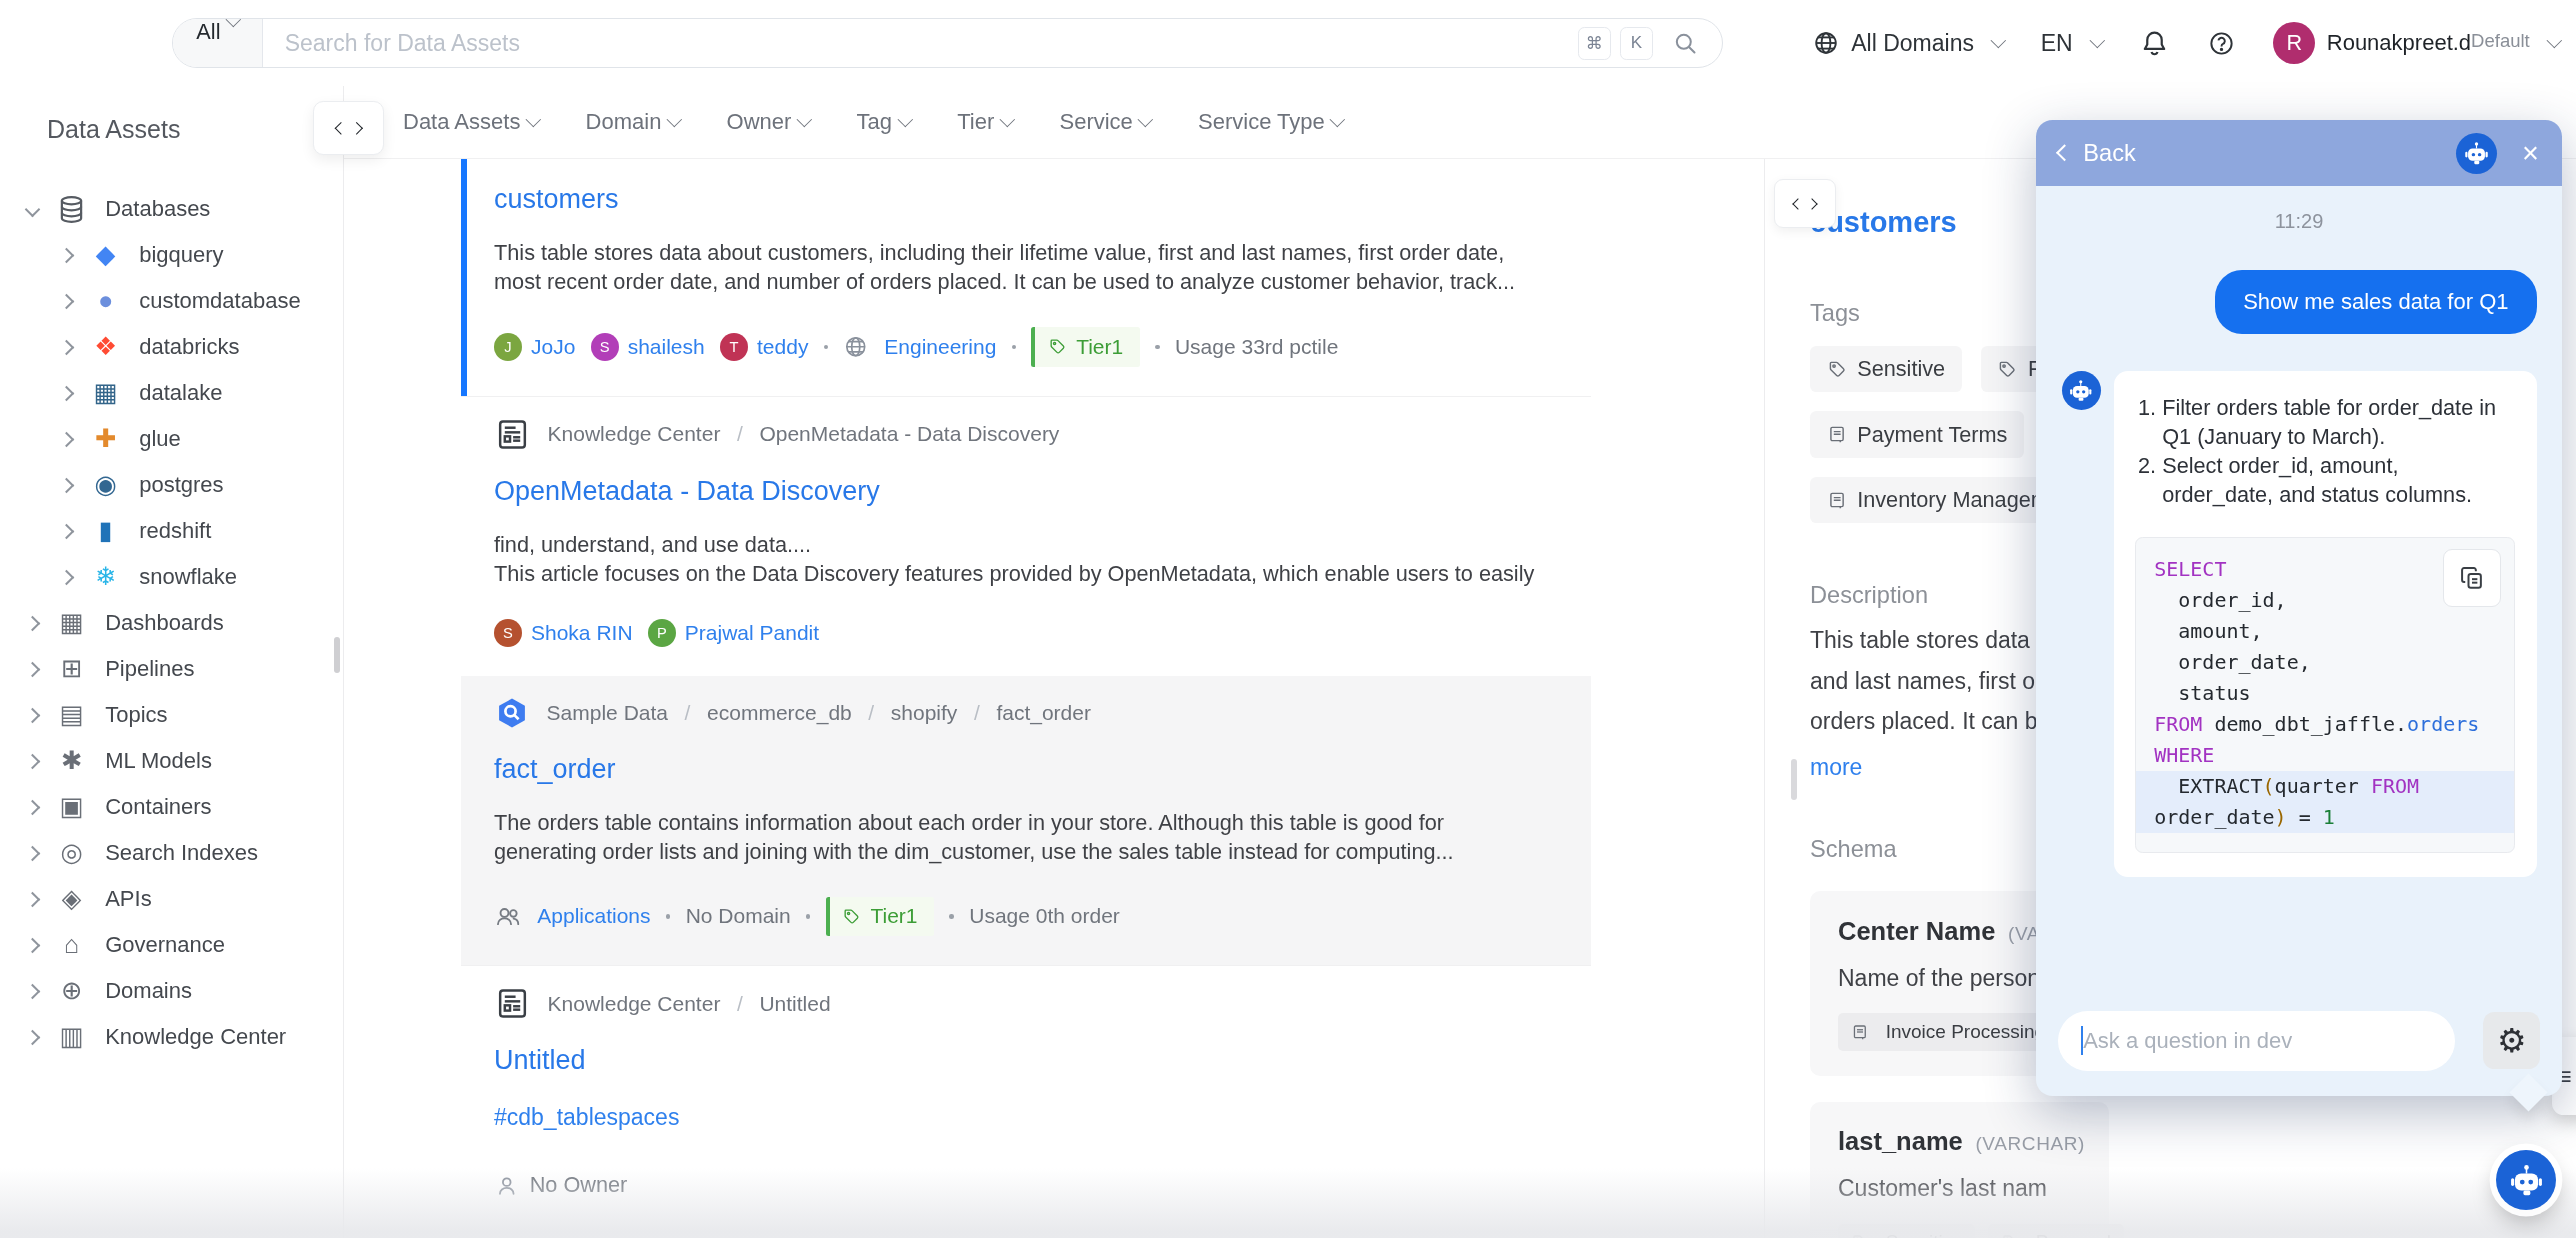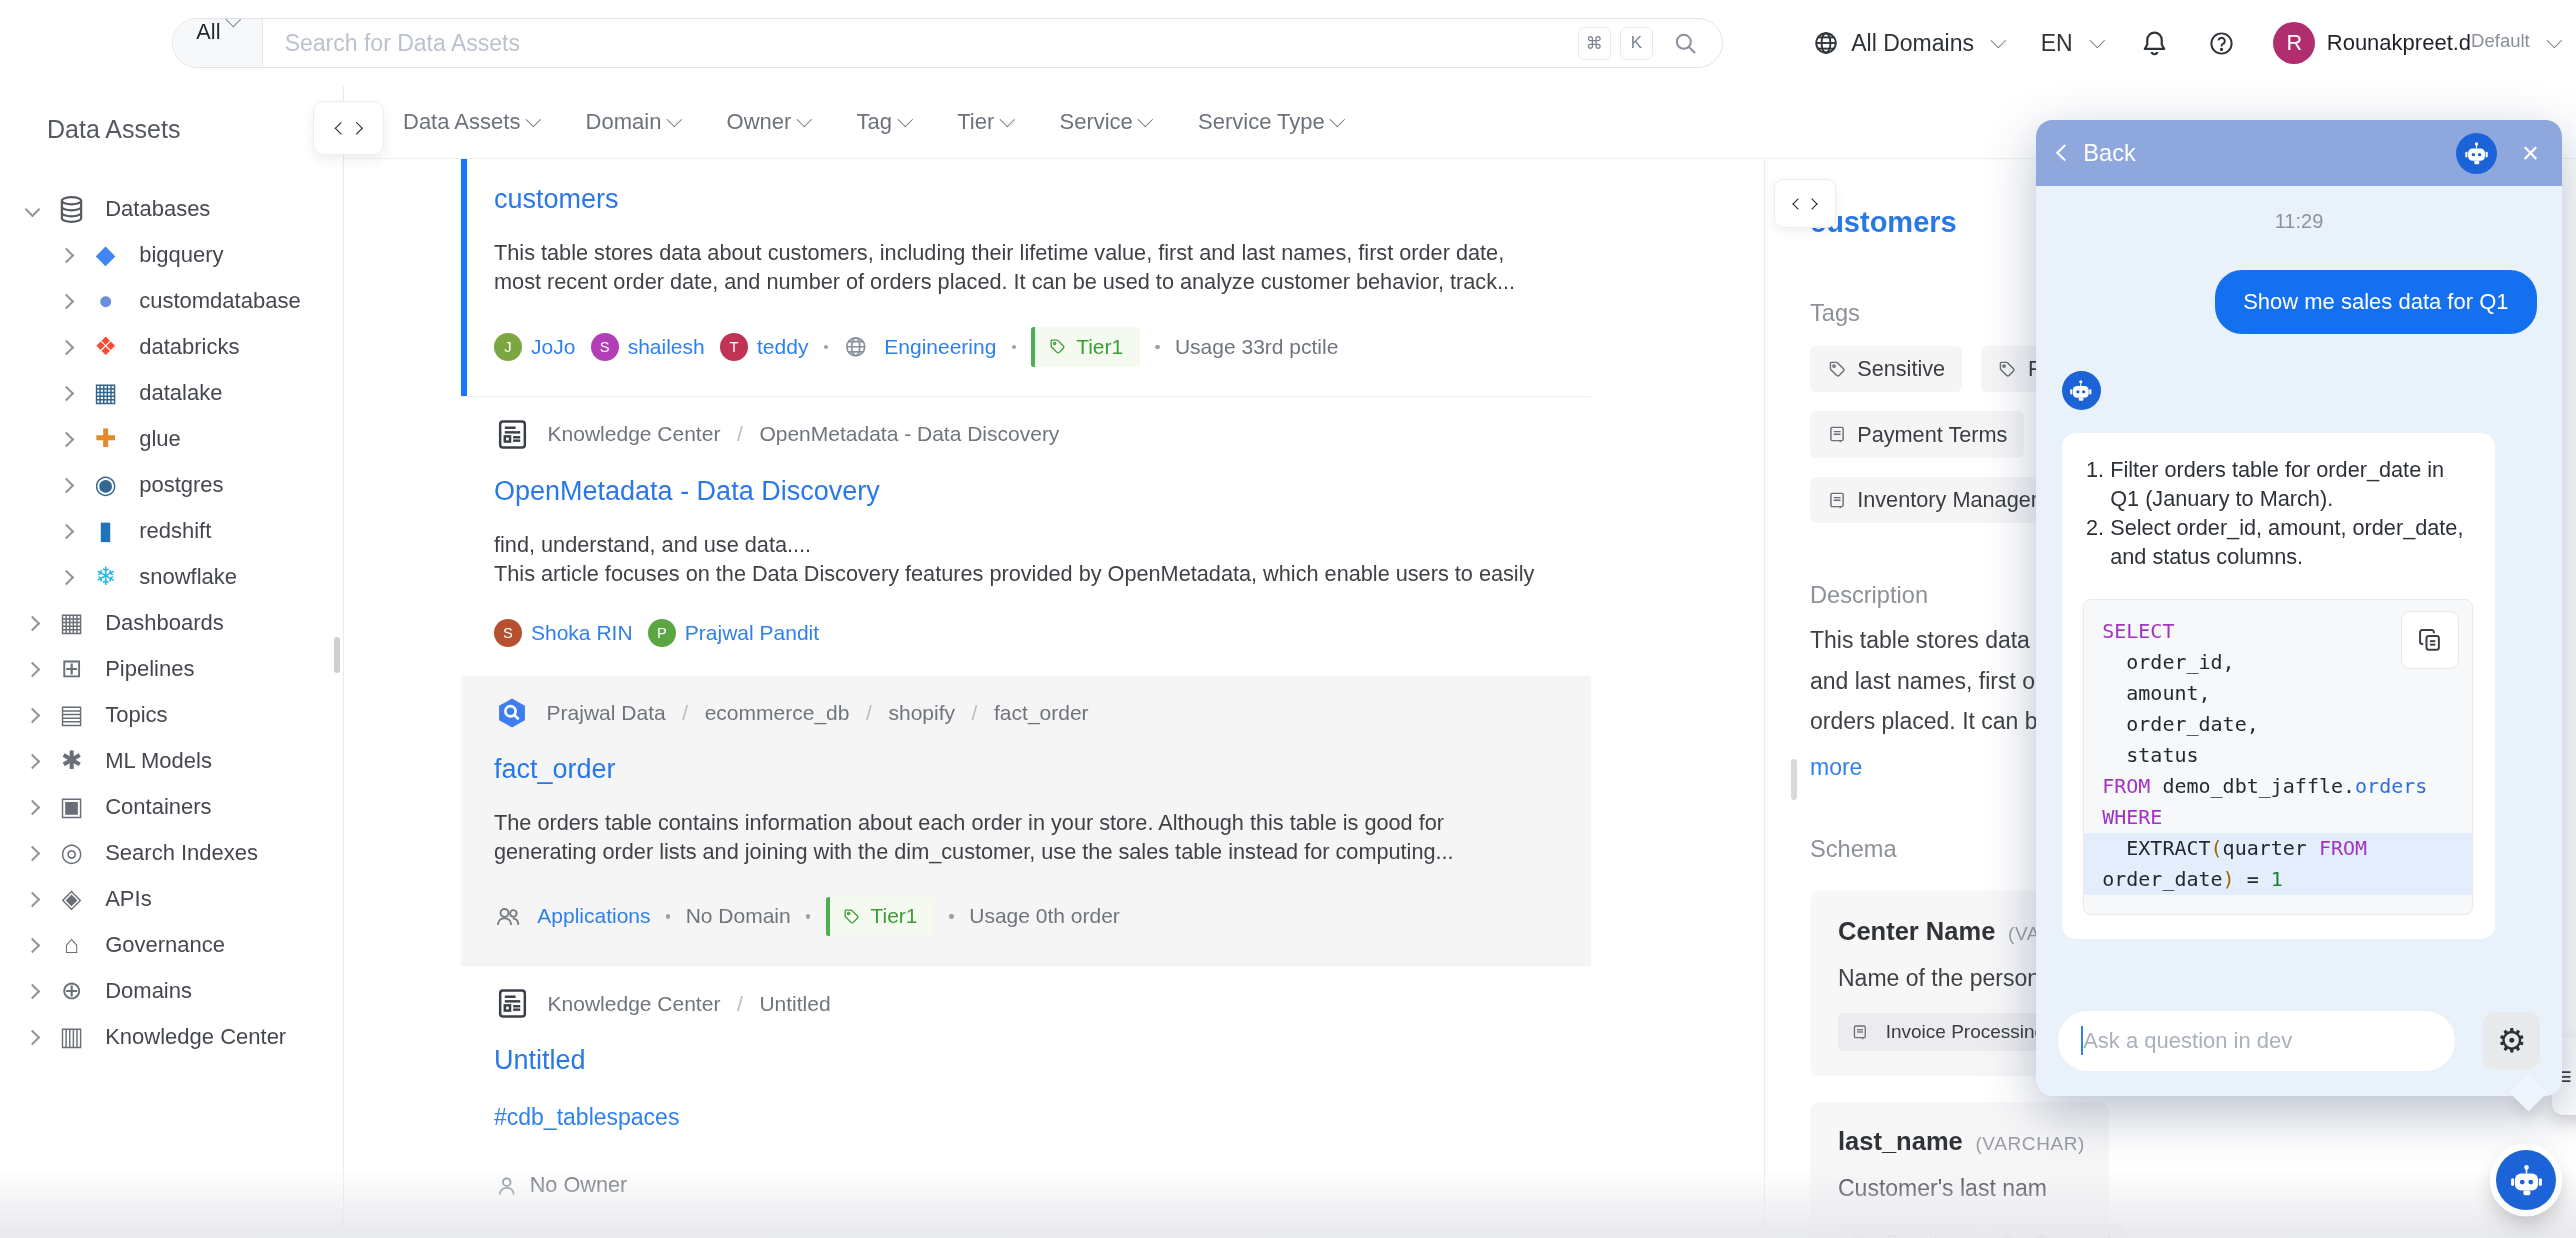--- a/index.html
+++ b/index.html
@@ -96,21 +96,21 @@
   .chat{position:absolute;left:2036px;top:120px;width:526px;height:976px;border-radius:16.6px;background:#e9f2fb;box-shadow:0 16.6px 51px rgba(25,45,90,.30);z-index:50;display:flex;flex-direction:column;}
   .chat-header{height:66px;flex:0 0 auto;background:#8ea7dd;border-radius:16.6px 16.6px 0 0;display:flex;align-items:center;padding:0 23px;}
   .back-btn{display:flex;align-items:center;gap:12.7px;color:#fff;font-size:23.6px;cursor:pointer;}
   .back-btn .chev{border-color:#fff;width:9.6px;height:9.6px;border-width:2.2px;}
   .chat-header .spacer{flex:1;}
   .bot-circle{width:41px;height:41px;border-radius:50%;background:#1b63d6;display:flex;align-items:center;justify-content:center;flex:0 0 auto;}
   .close-x{margin-left:25.5px;color:#fff;font-size:29px;line-height:1;cursor:pointer;}
   .chat-body{flex:1;padding:16.6px 25.5px 0 25.5px;display:flex;flex-direction:column;overflow:hidden;}
   .chat-time{text-align:center;font-size:20px;color:#8d939d;margin-top:7.6px;}
   .msg-user{align-self:flex-end;margin-top:37px;background:#1570ef;color:#fff;font-size:22px;padding:19px 28px;border-radius:27px;white-space:nowrap;}
-  .msg-bot{display:flex;gap:23px;margin-top:37px;align-items:flex-start;flex-direction:column;}
+  .msg-bot{display:flex;gap:13px;margin-top:37px;align-items:flex-start;}
   .bot-ava{width:39px;height:39px;border-radius:50%;background:#1b63d6;display:flex;align-items:center;justify-content:center;flex:0 0 auto;}
   .bot-bubble{background:#fff;border-radius:14px;padding:21.7px 21.7px 24px 21.7px;width:433px;box-sizing:border-box;}
   .bot-steps{margin:0;padding-left:27px;font-size:21.7px;line-height:29px;color:#2d3138;}
   .bot-steps li{margin:0;}
   .codeblock{position:relative;margin-top:28px;background:#f6f8fa;border:1.3px solid #e8eaee;border-radius:7.6px;padding:16.6px 0 19px 0;font-family:"DejaVu Sans Mono",monospace;font-size:20px;line-height:31px;}
   .code-line{padding:0 18px;white-space:pre;}
   .code-line.hl{background:#e4edfb;}
   .tok-kw{color:#a233c2;}
   .tok-id{color:#24292f;}
   .tok-link{color:#2d6fdb;cursor:pointer;}
@@ -537,21 +537,21 @@
       </div>
     </div>
 
     <div class="card hovered">
       <div class="crumb-row">
         <span>
             <svg class="ic" width="36" height="36" viewBox="0 0 56 56">
               <use href="#sym-hex"></use>
             </svg>
           </span>
-        <span class="crumb">Prajwal Data</span>
+        <span class="crumb">Sample Data</span>
         <span class="crumb-sep">/</span>
         <span class="crumb">ecommerce_db</span>
         <span class="crumb-sep">/</span>
         <span class="crumb">shopify</span>
         <span class="crumb-sep">/</span>
         <span class="crumb">fact_order</span>
       </div>
       <span class="card-title">fact_order</span>
       <div class="card-desc">
         <div>The orders table contains information about each order in your store. Although this table is good for</div>

